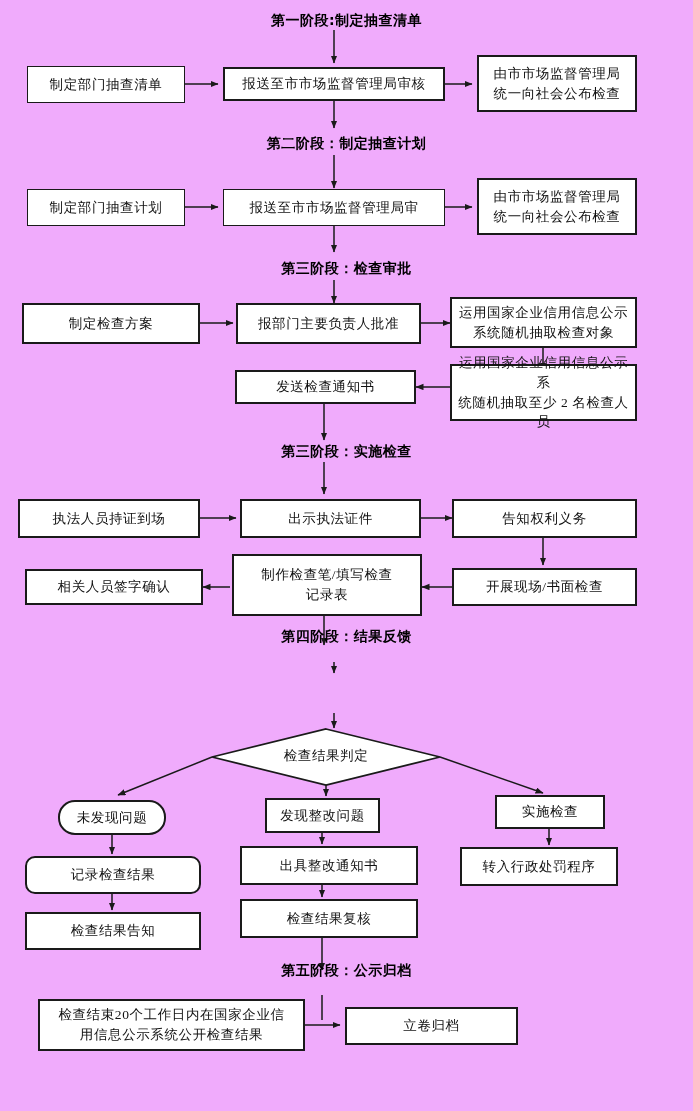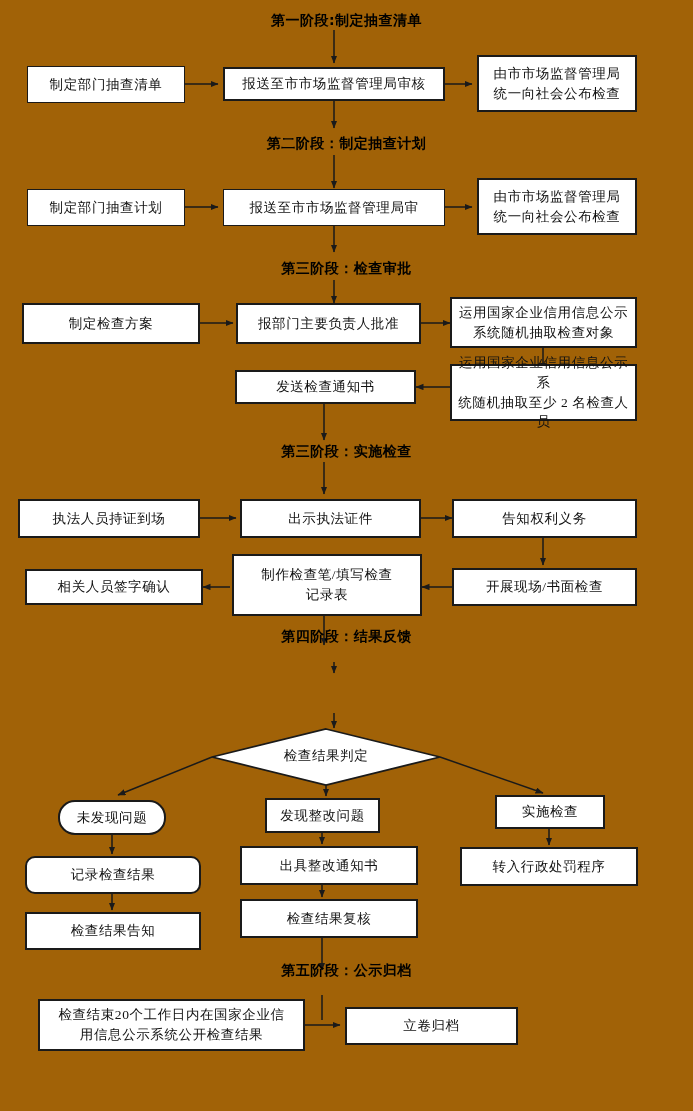--- a/index.html
+++ b/index.html
@@ -4,21 +4,21 @@
 <style>
   html, body {
     margin: 0;
     padding: 0;
     background: #ffffff;
   }
   #canvas {
     position: relative;
     width: 693px;
     height: 1111px;
-    background: #a16207;
+    background: #f0abfc;
     font-family: "Liberation Serif", "DejaVu Serif", serif;
     overflow: hidden;
   }
   svg.wires {
     position: absolute;
     left: 0;
     top: 0;
     width: 693px;
     height: 1111px;
     pointer-events: none;
@@ -166,19 +166,19 @@
   <div class="node thick" style="left:58px;top:800px;width:108px;height:35px;border-radius:17px;">未发现问题</div>
   <div class="node thick" style="left:265px;top:798px;width:115px;height:35px;">发现整改问题</div>
   <div class="node thick" style="left:495px;top:795px;width:110px;height:34px;">实施检查</div>
 
   <div class="node thick" style="left:25px;top:856px;width:176px;height:38px;border-radius:10px;">记录检查结果</div>
   <div class="node thick" style="left:25px;top:912px;width:176px;height:38px;">检查结果告知</div>
 
   <div class="node thick" style="left:240px;top:846px;width:178px;height:39px;">出具整改通知书</div>
   <div class="node thick" style="left:240px;top:899px;width:178px;height:39px;">检查结果复核</div>
 
-  <div class="node thick" style="left:460px;top:847px;width:178px;height:39px;">转入行政处罚程序</div>
+  <div class="node thick" style="left:460px;top:847px;width:158px;height:39px;">转入行政处罚程序</div>
 
   <div class="node thick" style="left:38px;top:999px;width:267px;height:52px;white-space:pre-line;">检查结束20个工作日内在国家企业信
 用信息公示系统公开检查结果</div>
   <div class="node thick" style="left:345px;top:1007px;width:173px;height:38px;">立卷归档</div>
 
 </div>
 
 </body></html>

